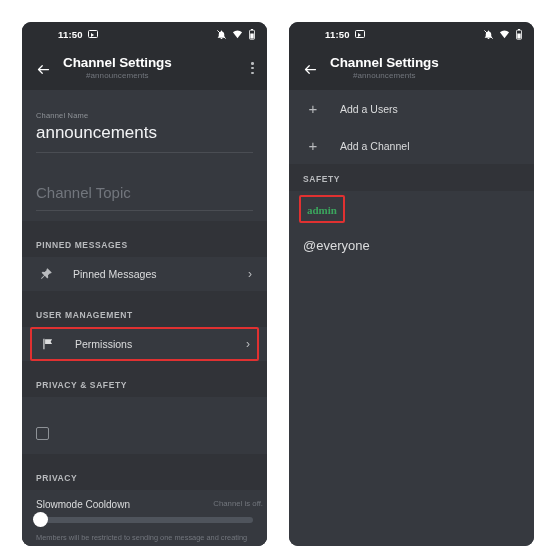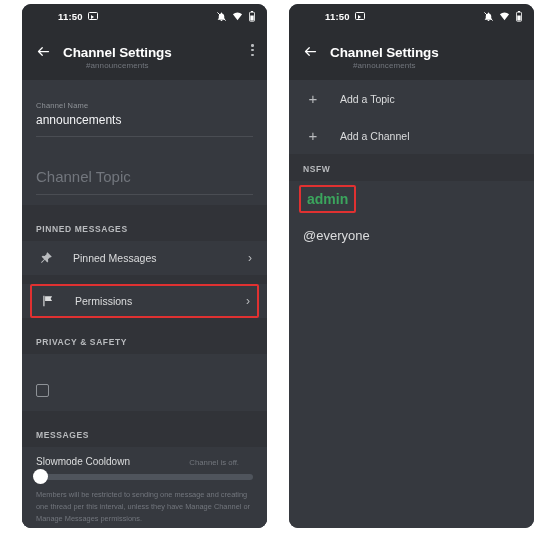--- a/index.html
+++ b/index.html
@@ -8,21 +8,21 @@
     width: 560px;
     height: 560px;
     background: #ffffff;
     font-family: "Liberation Sans", sans-serif;
     overflow: hidden;
     position: relative;
   }
 
   .screens {
     position: absolute;
-    top: 4px;
+    top: 22px;
     left: 22px;
     display: flex;
     gap: 22px;
   }
 
   .phone {
     width: 245px;
     height: 524px;
     background: #36393f;
     border-radius: 9px;
@@ -91,21 +91,20 @@
     justify-content: center;
     margin-top: 5px;
     flex-shrink: 0;
   }
   .appbar-text { margin-left: 9px; padding-top: 2px; }
   .appbar-title {
     color: #ffffff;
     font-size: 13.5px;
     font-weight: bold;
     letter-spacing: -.1px;
-    margin-top: 8px;
   }
   .appbar-sub {
     color: #72767d;
     font-size: 8px;
     margin-top: 1px;
     letter-spacing: .1px;
     text-align: center;
   }
   .overflow-dots {
     position: absolute;
@@ -134,21 +133,21 @@
   
   .fields { padding: 10px 14px; background: #36393f; }
   .field { padding-top: 11px; }
   .field-label {
     color: #8e9297;
     font-size: 7.5px;
     letter-spacing: .2px;
   }
   .field-value {
     color: #f2f3f5;
-    font-size: 12px;
+    font-size: 17px;
     padding: 3px 0 9px 0;
   }
   .field-placeholder {
     color: #72767d;
     font-size: 15px;
     padding: 20px 0 9px 0;
   }
   .field-underline { height: 1px; background: #4a4d53; }
 
   
@@ -216,22 +215,22 @@
     width: 13px; height: 13px;
     border: 1.6px solid #8e9297;
     border-radius: 2px;
     margin-top: 18px;
     flex-shrink: 0;
   }
 
   
   .slow-row {
     display: flex;
-    align-items: flex-end;
-    padding: 9px 28px 0 14px;
+    align-items: flex-start;
+    padding: 9px 4px 0 14px;
     background: #36393f;
   }
   .slow-label { color: #dcddde; font-size: 10px; flex: 1; }
   .slow-status { color: #72767d; font-size: 7.8px; }
   .slider-wrap {
     padding: 7px 14px 0 14px;
     background: #36393f;
     position: relative;
   }
   .slider-track {
@@ -272,21 +271,21 @@
   }
   .add-label {
     color: #dcddde;
     font-size: 10.5px;
     margin-left: 16px;
   }
   .role-row {
     padding: 9px 14px;
     background: #36393f;
   }
-  .role-name { font-size: 14px; font-weight: bold; }
+  .role-name { font-size: 11px; font-weight: bold; font-family: Liberation Serif, serif; }
   .role-everyone { color: #dcddde; font-size: 13px; }
   .role-row.highlight {
     display: inline-block;
     border: 2px solid #e03131;
     border-radius: 2px;
     margin: 4px 0 4px 10px;
     padding: 3px 6px;
   }
 </style>
 </head>
@@ -352,39 +351,40 @@
         <span class="row-icon">
           <svg width="14" height="14" viewBox="0 0 24 24">
             <path fill="#b9bbbe" d="M14.4 2.2l7.4 7.4-1.6 1.6-1.2-.5-3.6 3.6.4 3.6-1.6 1.6-4.3-4.3-5.3 5.3-1.1-1.1 5.3-5.3-4.3-4.3 1.6-1.6 3.6.4 3.6-3.6-.5-1.2z"></path>
           </svg>
         </span>
         <span class="row-label">Pinned Messages</span>
         <span class="chevron">›</span>
       </div>
       <div class="gap-band"></div>
 
+      <div class="section-header">USER MANAGEMENT</div>
       <div class="row highlight">
         <span class="row-icon">
           <svg width="14" height="14" viewBox="0 0 24 24">
             <path fill="#dcddde" d="M4 3h2v18H4z"></path>
             <path fill="#dcddde" d="M7 4h12l-2.5 4L19 12H7z"></path>
           </svg>
         </span>
         <span class="row-label">Permissions</span>
         <span class="chevron">›</span>
       </div>
       <div class="gap-band"></div>
 
       <div class="section-header">PRIVACY &amp; SAFETY</div>
       <div class="nsfw">
         <div class="checkbox"></div>
       </div>
       <div class="gap-band"></div>
 
-      <div class="section-header">MESSAGES</div>
+      <div class="section-header">PRIVACY</div>
       <div class="slow-row">
         <span class="slow-label">Slowmode Cooldown</span>
         <span class="slow-status">Channel is off.</span>
       </div>
       <div class="slider-wrap">
         <div class="slider-track"></div>
         <div class="slider-thumb"></div>
       </div>
       <div class="slow-desc">Members will be restricted to sending one message and creating one thread per this interval, unless they have Manage Channel or Manage Messages permissions.</div>
 
@@ -420,28 +420,28 @@
       </div>
       <div class="appbar-text">
         <div class="appbar-title">Channel Settings</div>
         <div class="appbar-sub">#announcements</div>
       </div>
     </div>
 
     <div class="body">
       <div class="add-row">
         <span class="plus">+</span>
-        <span class="add-label">Add a Topic</span>
+        <span class="add-label">Add a Users</span>
       </div>
       <div class="add-row">
         <span class="plus">+</span>
         <span class="add-label">Add a Channel</span>
       </div>
 
-      <div class="section-header">NSFW</div>
+      <div class="section-header">SAFETY</div>
 
       <div>
         <div class="role-row highlight">
           <span class="role-name" style="color:#3ba55d">admin</span>
         </div>
         <div class="role-row">
           <span class="role-everyone">@everyone</span>
         </div>
       </div>
     </div>

